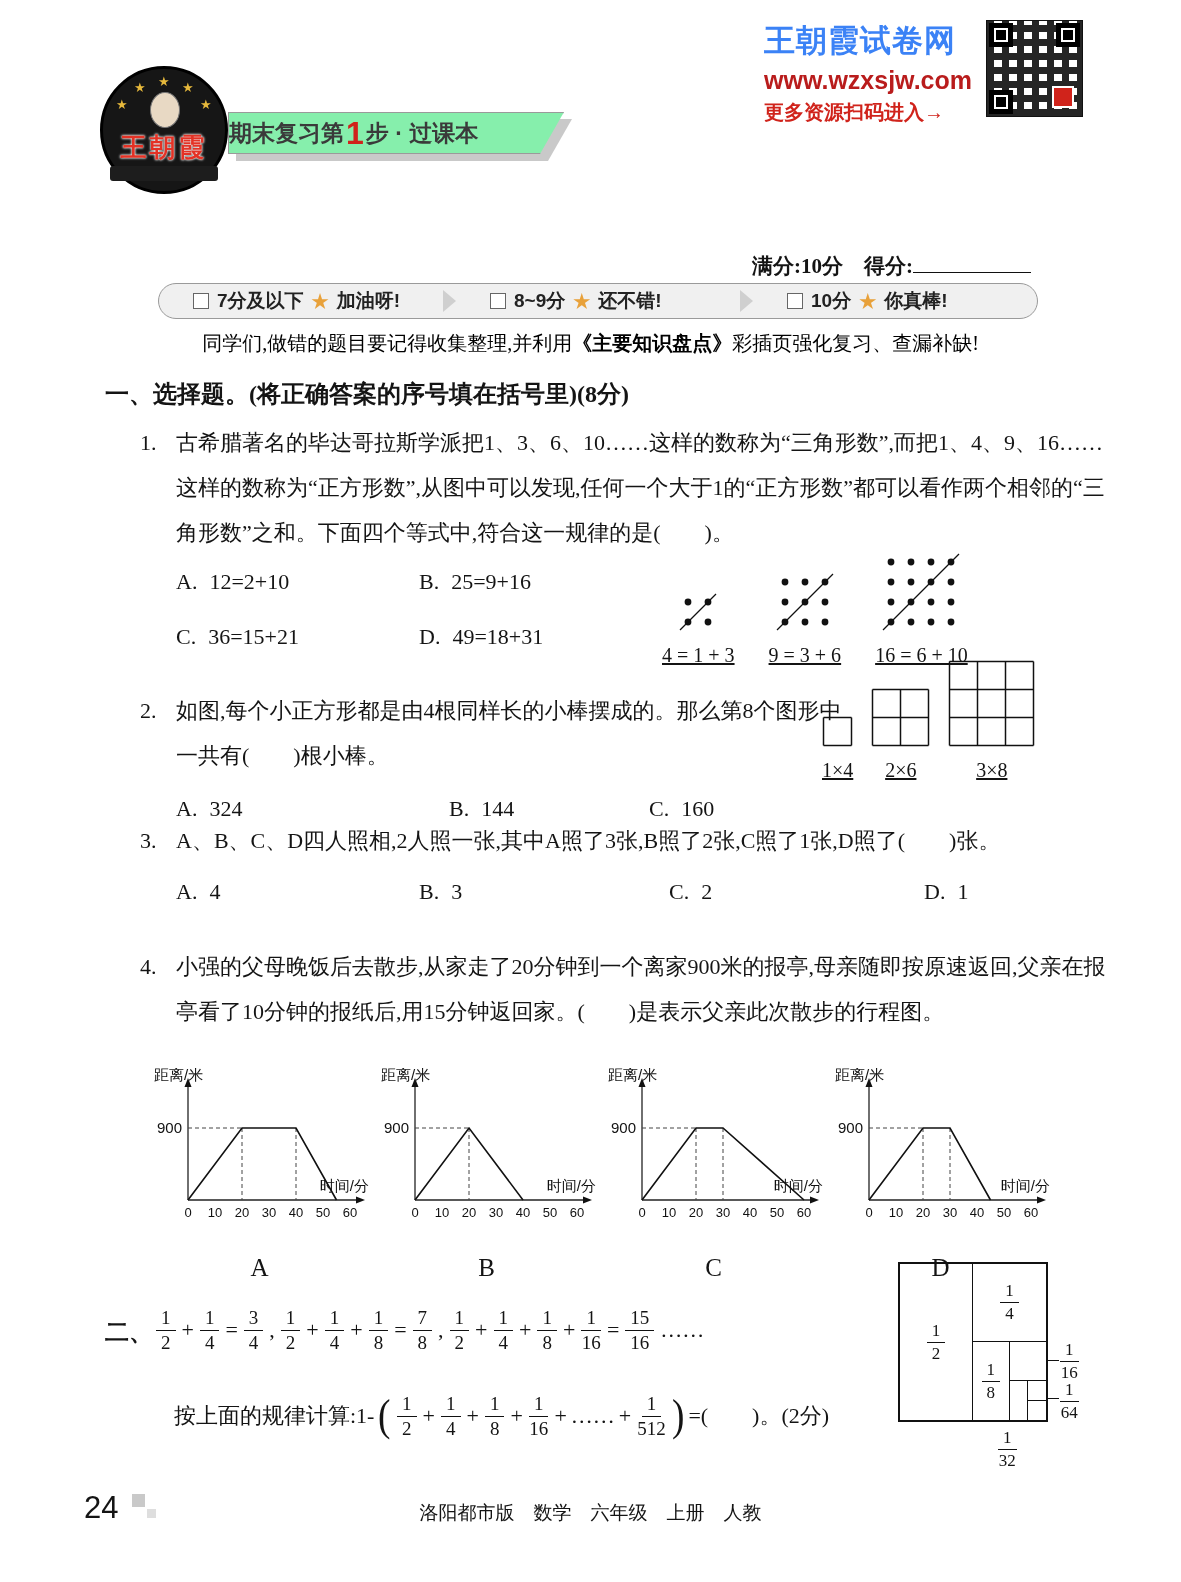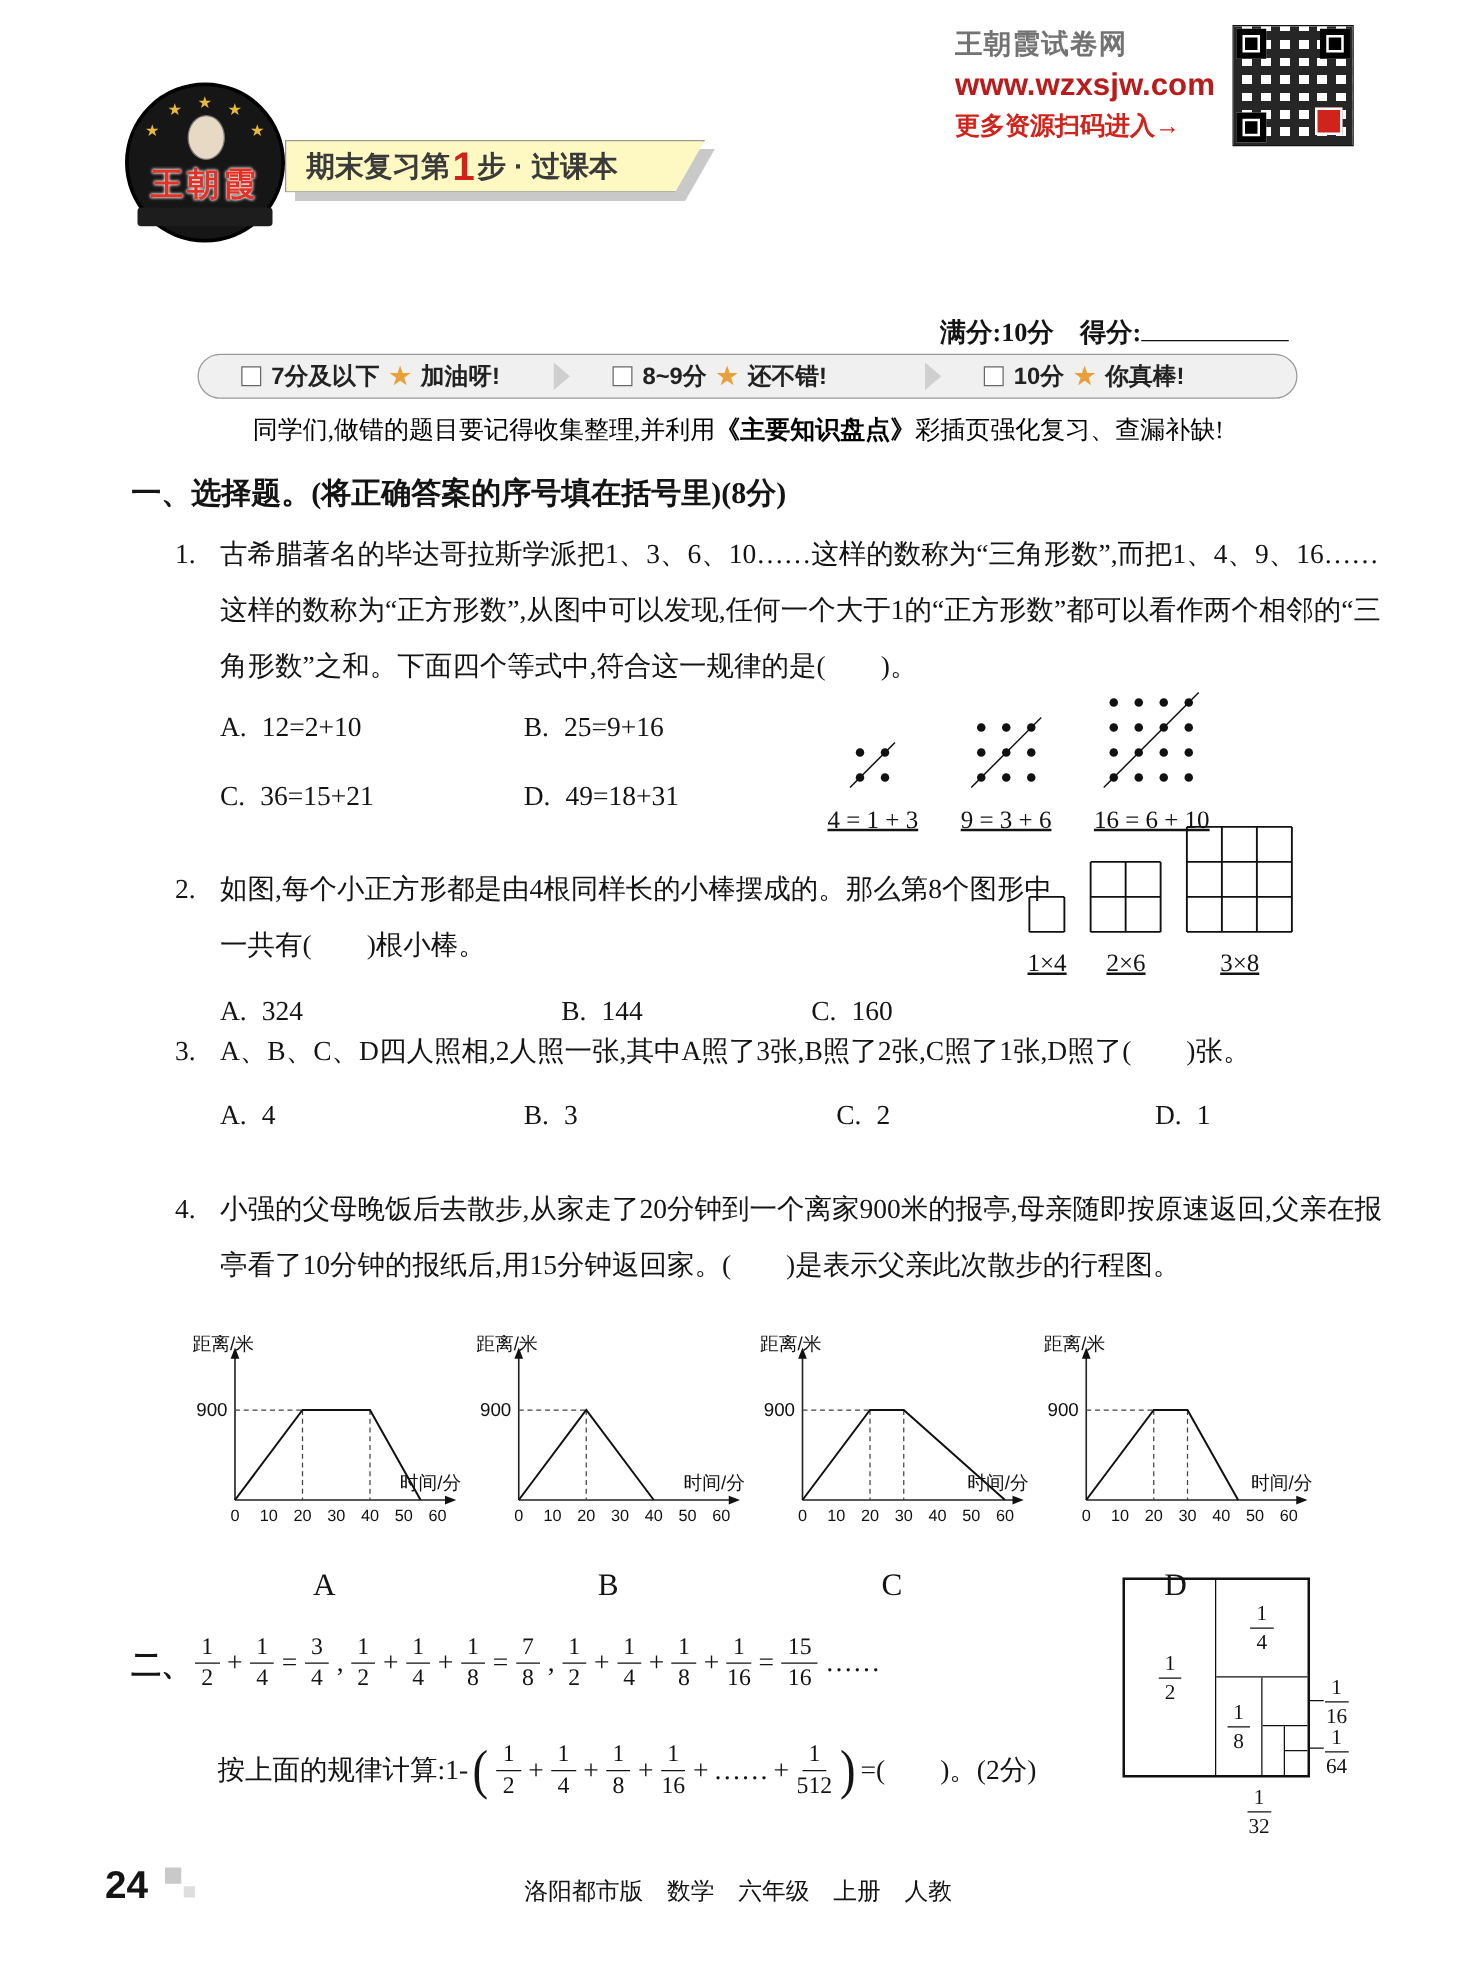--- a/index.html
+++ b/index.html
@@ -12,29 +12,29 @@
   .logo-star{position:absolute;color:#e7b93c;font-size:13px;line-height:1;}
   .ls0{left:16px;top:32px}.ls1{left:34px;top:15px}.ls2{left:58px;top:9px}.ls3{left:82px;top:15px}.ls4{left:100px;top:32px}
   .logo-portrait{position:absolute;left:50px;top:26px;width:28px;height:34px;background:#e8d9c4;border:1px solid #777;border-radius:50%;}
   .logo-name{position:absolute;left:0;top:64px;width:100%;text-align:center;color:#e33225;font-weight:bold;
              font-size:26px;letter-spacing:3px;text-shadow:0 0 3px #fff,0 0 2px #fff;font-family:"Liberation Sans",sans-serif;}
   .logo-ribbon{position:absolute;left:10px;top:100px;width:108px;height:15px;background:#1d1d1d;border-radius:3px;}
 
   .banner{position:absolute;left:228px;top:112px;width:336px;height:42px;}
   .banner-back{position:absolute;left:8px;top:7px;width:100%;height:100%;background:#c9c9c9;
                clip-path:polygon(0 0,100% 0,calc(100% - 24px) 100%,0 100%);}
-  .banner-front{position:absolute;left:0;top:0;width:100%;height:100%;background:#fef9c3;border:1px solid #9a9a9a;
+  .banner-front{position:absolute;left:0;top:0;width:100%;height:100%;background:#86efac;border:1px solid #9a9a9a;
                 clip-path:polygon(0 0,100% 0,calc(100% - 24px) 100%,0 100%);
-                display:flex;align-items:center;padding-left:16px;box-sizing:border-box;
+                display:flex;align-items:center;box-sizing:border-box;
                 font-family:"Liberation Sans",sans-serif;font-weight:bold;font-size:23px;color:#3a3a3a;}
   .banner-num{color:#d0231b;font-size:32px;margin:0 2px;}
 
   .site{position:absolute;right:98px;top:20px;display:flex;gap:14px;align-items:flex-start;}
   .site-texts{display:flex;flex-direction:column;align-items:flex-start;gap:4px;font-family:"Liberation Sans",sans-serif;}
-  .site-name{color:#737373;font-size:22px;font-weight:900;letter-spacing:1px;}
+  .site-name{color:#3b82f6;font-size:31px;font-weight:900;letter-spacing:1px;}
   .site-url{color:#b91c1c;font-size:25px;font-weight:bold;}
   .site-promo{color:#d0231b;font-size:20px;font-weight:bold;}
   .qr{width:95px;height:95px;background:#fff;position:relative;overflow:hidden;border:1px solid #111;}
   .qr-noise{position:absolute;inset:0;
     background-image:repeating-linear-gradient(0deg,#000 0 7px,transparent 7px 14px),
                      repeating-linear-gradient(90deg,#000 0 7px,transparent 7px 15px);
     opacity:.85;}
   .finder{position:absolute;width:24px;height:24px;border:5px solid #000;background:#fff;box-sizing:border-box;}
   .finder::after{content:"";position:absolute;inset:2px;background:#000;}
   .f-tl{left:2px;top:2px}.f-tr{right:2px;top:2px}.f-bl{left:2px;bottom:2px}
@@ -106,21 +106,21 @@
   .r-64{position:absolute;left:87.5%;top:75%;width:12.5%;height:12.5%;border-bottom:1.2px solid #111;box-sizing:border-box;}
   .fsq .frac{font-size:17px;margin:0;}
   .lab-16{position:absolute;left:162px;top:78px;}
   .lab-64{position:absolute;left:162px;top:118px;}
   .lab-32{position:absolute;left:100px;top:166px;}
   .leader{position:absolute;height:1.2px;background:#111;width:11px;}
   .ld-16{left:150px;top:98px;}
   .ld-64{left:150px;top:136px;}
 
   
-  .page-num{position:absolute;left:84px;top:1490px;font-size:31px;font-weight:700;font-family:"Liberation Sans",sans-serif;}
+  .page-num{position:absolute;left:84px;top:1490px;font-size:31px;font-weight:400;font-family:"Liberation Sans",sans-serif;}
   .decor-sq1{position:absolute;left:132px;top:1494px;width:13px;height:13px;background:#c9c9c9;}
   .decor-sq2{position:absolute;left:147px;top:1509px;width:9px;height:9px;background:#dedede;}
   .footer-text{position:absolute;left:0;top:1500px;width:100%;text-align:center;font-size:19px;}
 </style>
 </head>
 <body>
 
 <div class="page">
 
   <div class="logo">

